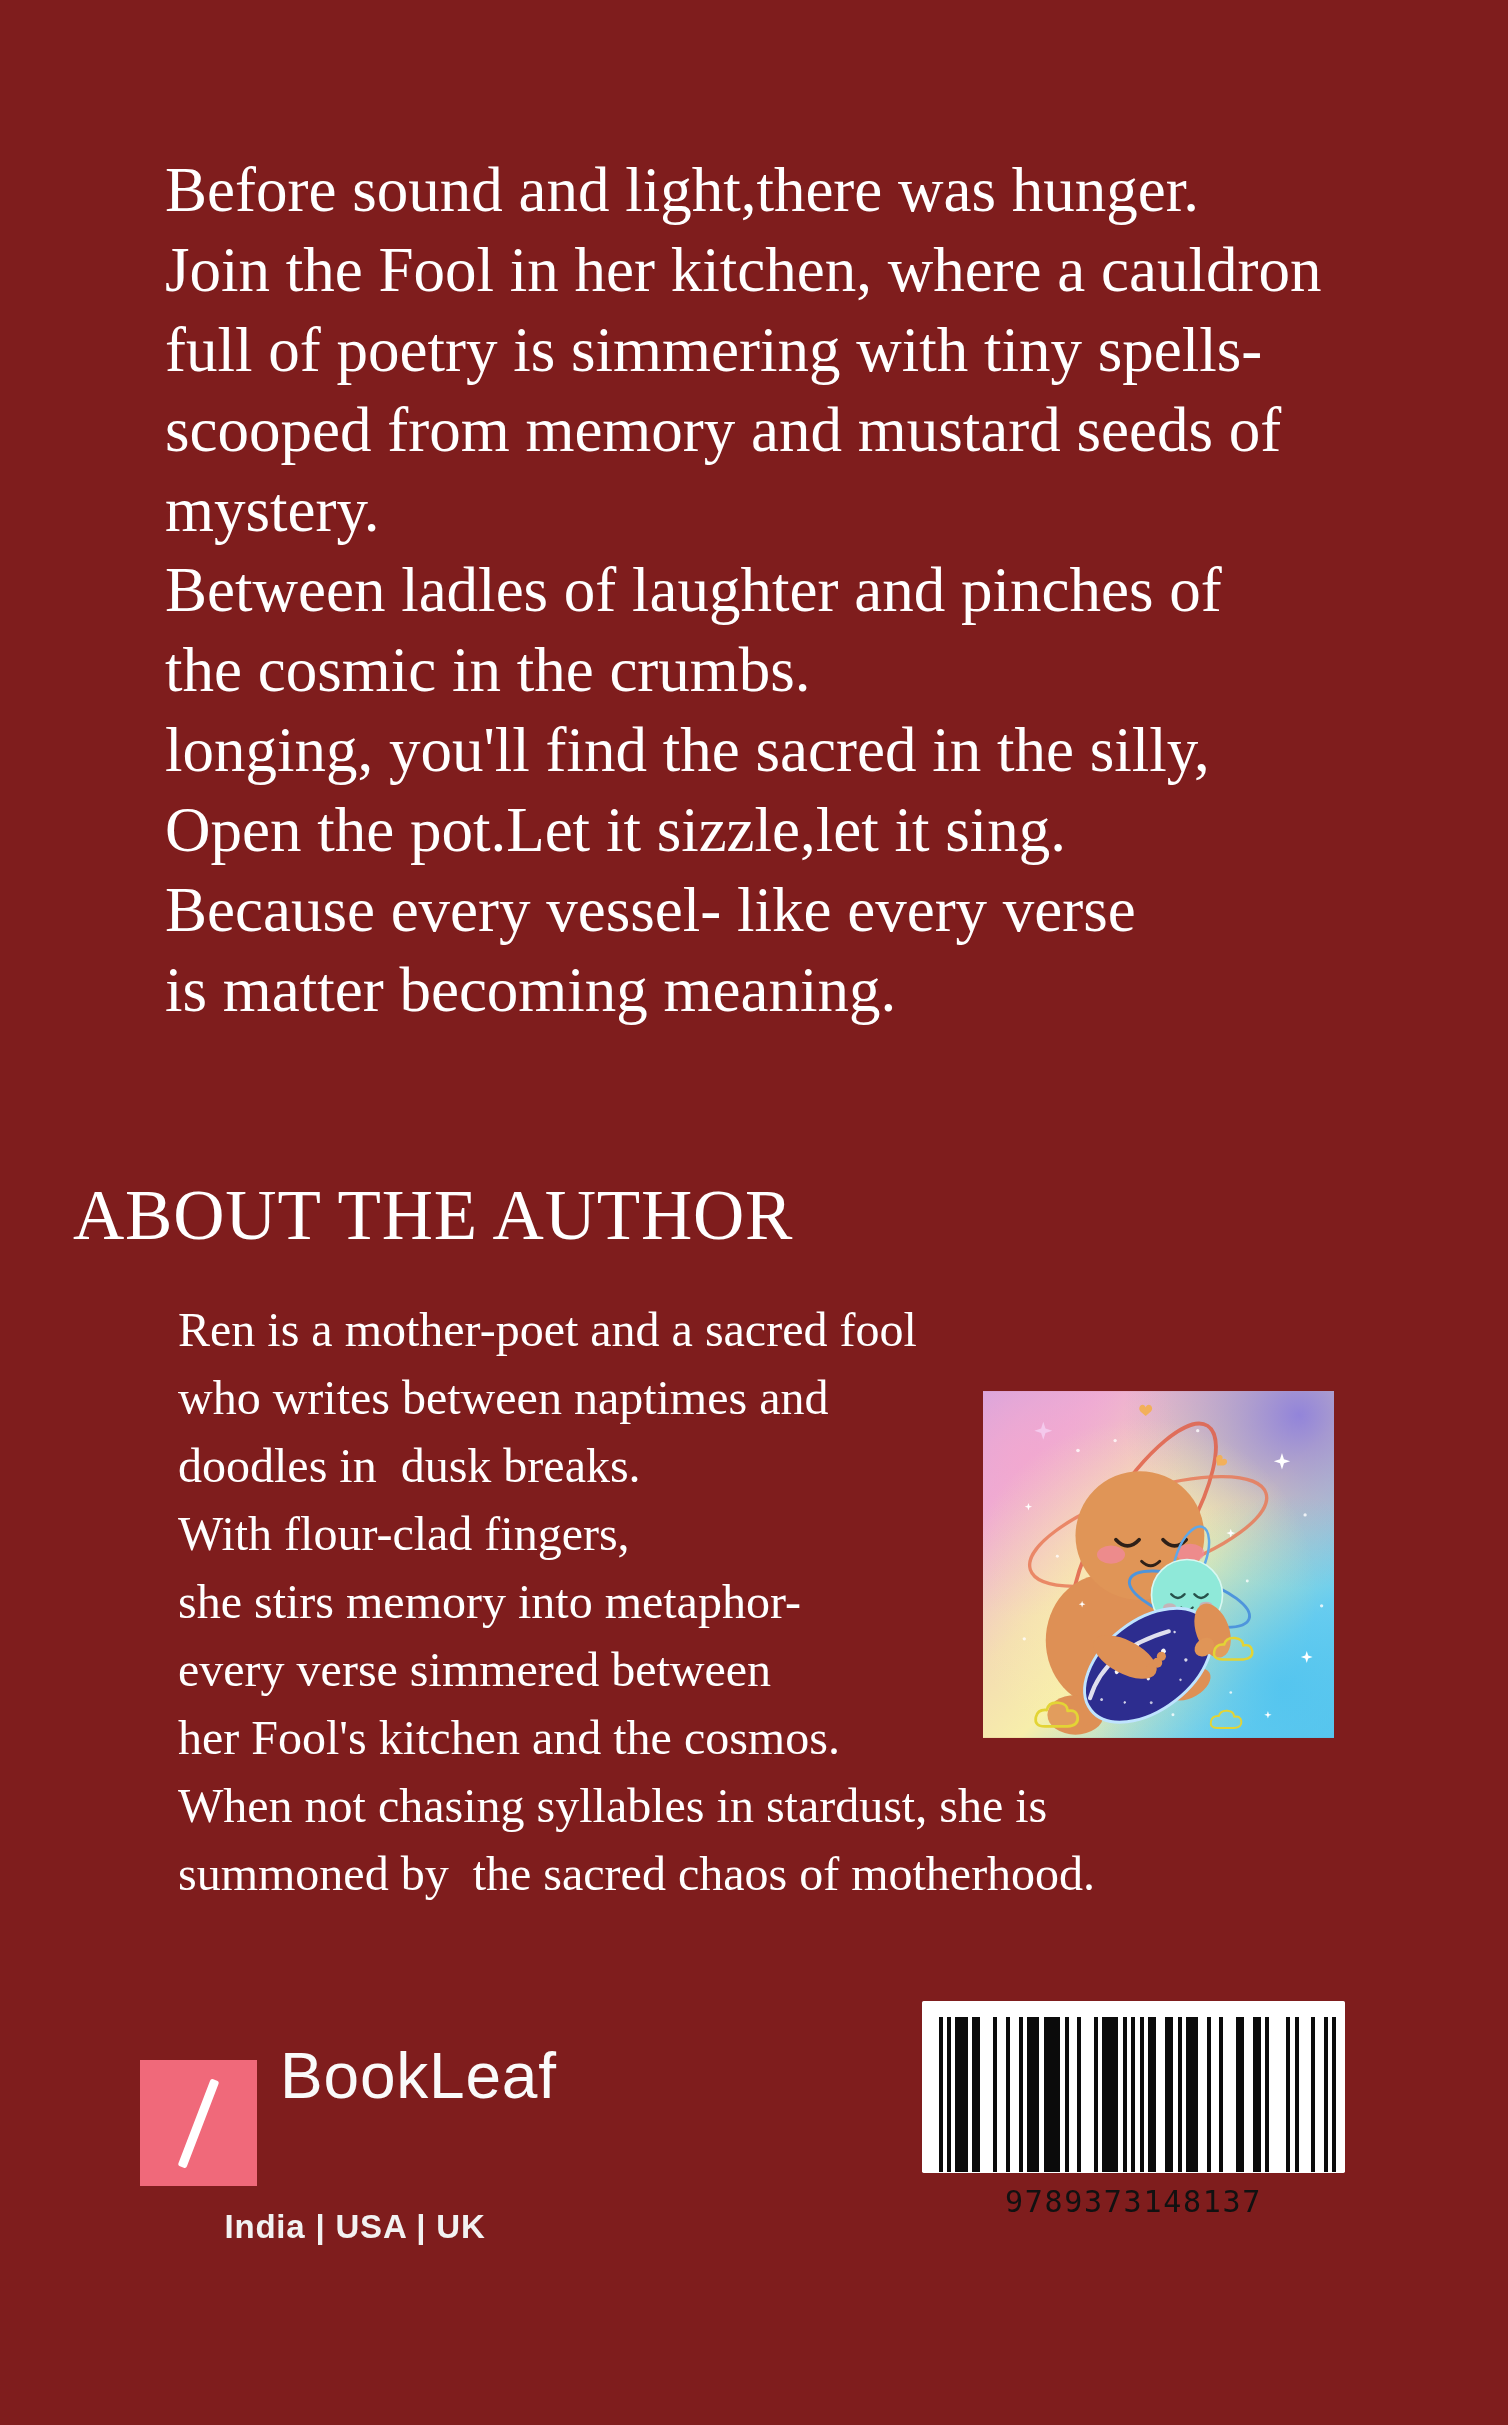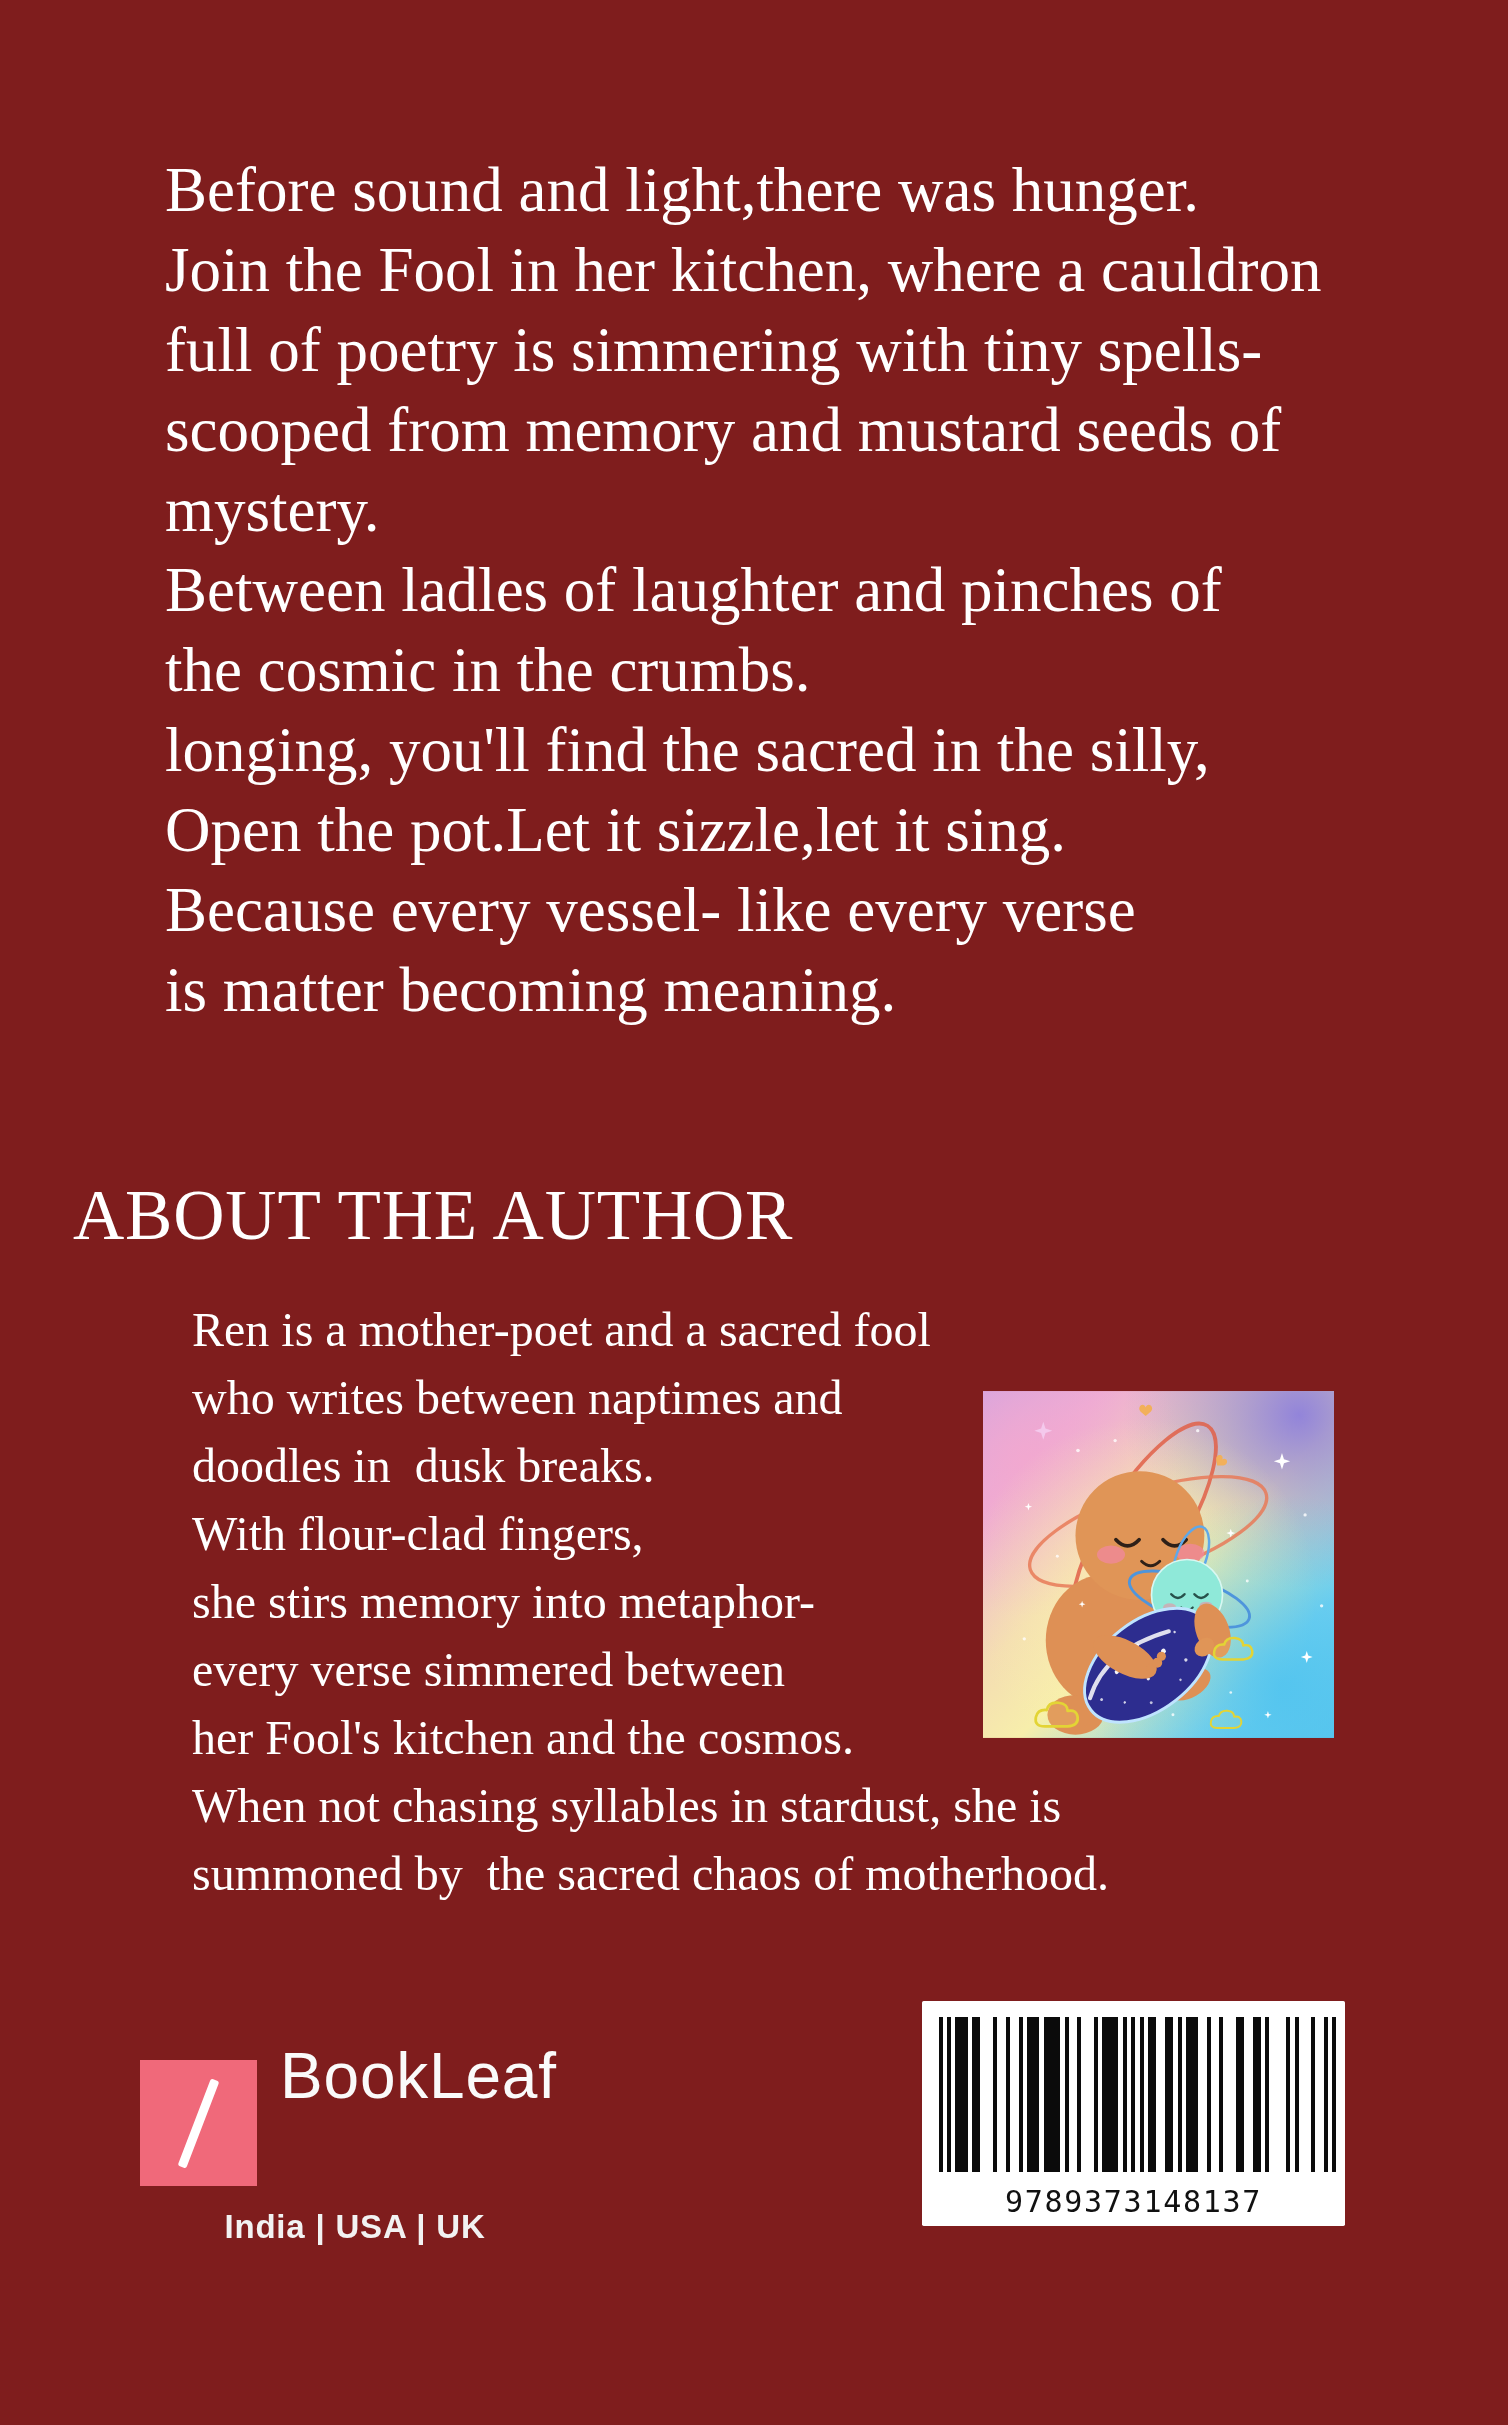--- a/index.html
+++ b/index.html
@@ -5,37 +5,37 @@
   html,body{margin:0;padding:0;background:#000;}
   .page{position:relative;width:1508px;height:2426px;background:#7f1d1d;color:#fff;
         overflow:hidden;font-family:"Liberation Serif","DejaVu Serif",serif;}
 
   .blurb{position:absolute;left:165px;top:150px;font-size:63px;line-height:80px;}
   .blurb-line{white-space:pre-wrap;}
 
   .about-heading{position:absolute;left:0;top:1158px;width:100%;box-sizing:border-box;
         padding-left:73px;text-align:left;font-size:71px;letter-spacing:0.8px;margin-top:17px;}
 
-  .bio{position:absolute;left:178px;top:1296px;font-size:48px;line-height:68px;margin-left:14px;}
+  .bio{position:absolute;left:178px;top:1296px;font-size:48px;line-height:68px;}
   .bio-line{white-space:pre-wrap;}
 
   .illustration{position:absolute;left:983px;top:1391px;width:351px;height:347px;}
   .illustration svg{display:block;width:100%;height:100%;}
 
   .publisher-logo{position:absolute;left:0;top:0;}
   .logo-square{position:absolute;left:140px;top:2060px;width:117px;height:126px;background:#F0697A;}
   .logo-slash{position:absolute;left:54px;top:16.5px;width:9px;height:93px;background:#fff;
         transform:rotate(21deg);border-radius:2.5px;color:transparent;overflow:hidden;}
   .logo-name{position:absolute;left:280px;top:2041px;font-family:"Liberation Sans",sans-serif;
         font-weight:300;font-size:64px;line-height:71px;color:#fafafa;letter-spacing:0.8px;}
   .logo-regions{position:absolute;left:140px;top:2208px;width:430px;text-align:center;
         font-family:"Liberation Sans",sans-serif;font-weight:700;font-size:33px;
         color:#f2f2f2;letter-spacing:0.8px;}
 
-  .barcode{position:absolute;left:922px;top:2001px;width:423px;height:225px;background:#fff;
+  .barcode{position:absolute;left:922px;top:2001px;width:423px;height:172px;background:#fff;
         border-radius:1.7px;}
   .barcode-bars{position:absolute;left:16.5px;top:15.7px;width:398px;height:155px;}
   .barcode-bars .bar{position:absolute;top:0;height:100%;background:#0b0b0b;}
   .barcode-digits{position:absolute;left:0;top:183px;width:100%;text-align:center;
         font-family:"DejaVu Sans Mono","Liberation Mono",monospace;font-size:30px;
         color:#111;letter-spacing:1.7px;}
 </style>
 </head>
 <body>
 

